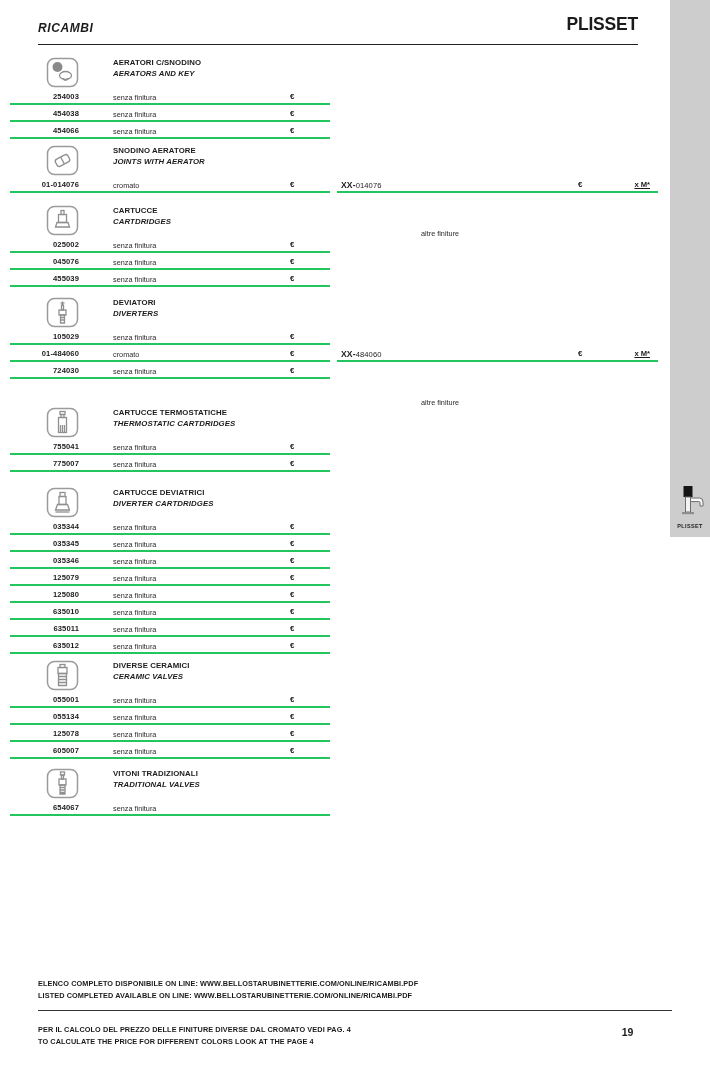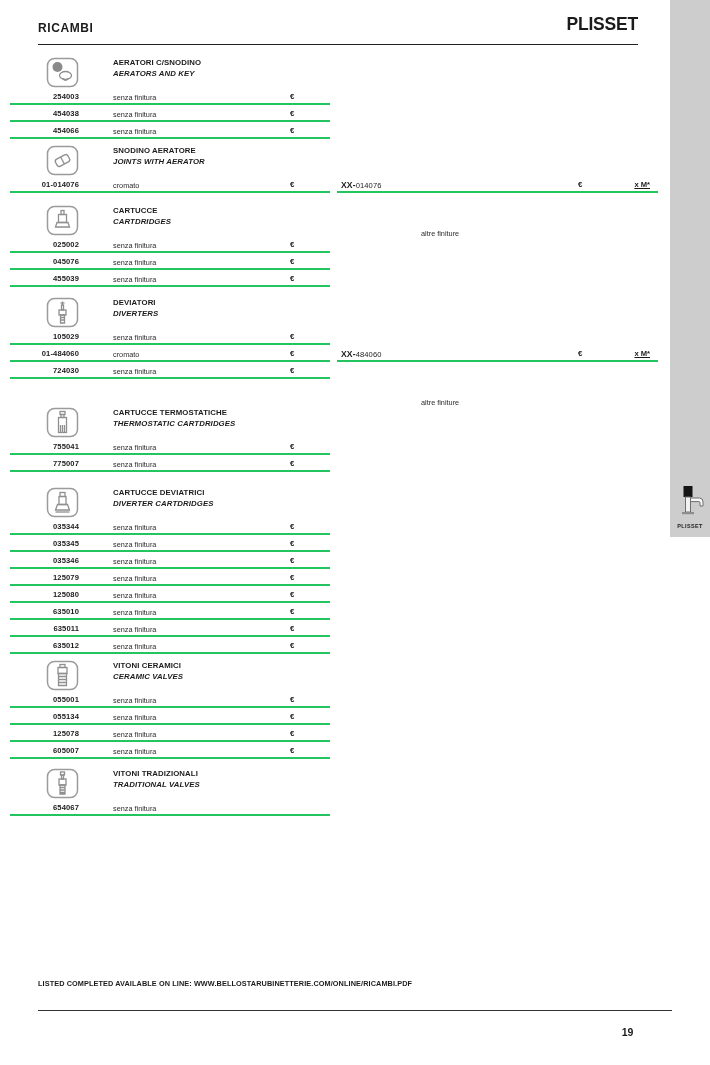--- a/index.html
+++ b/index.html
@@ -4,21 +4,21 @@
 <style>
   * { margin:0; padding:0; box-sizing:border-box; }
   html,body { background:#ffffff; }
   body {
     width:710px; height:1065px; position:relative; overflow:hidden;
     font-family:"Liberation Sans", sans-serif; color:#1b1b1b;
   }
   .page { position:absolute; inset:0; background:#fff; }
 
   
-  .header-left  { position:absolute; left:38px; top:21px; font-size:12px; font-weight:bold; letter-spacing:0.6px; }
+  .header-left  { position:absolute; left:38px; top:21px; font-size:12px; font-weight:bold; letter-spacing:0.6px;font-style:italic; }
   .header-right { position:absolute; left:0; top:14px; width:638px; text-align:right; font-size:17.5px; font-weight:bold; letter-spacing:-0.2px; }
   .header-rule  { position:absolute; left:38px; top:44px; width:600px; height:1px; background:#222; }
 
   
   .side-tab { position:absolute; left:670px; top:0; width:40px; height:537px; background:#cdcdcd; }
   .side-tab .tab-inner { position:absolute; left:0; bottom:8px; width:40px; text-align:center; }
   .side-tab .tab-label { display:block; font-size:5.5px; font-weight:bold; letter-spacing:0.4px; color:#1b1b1b; margin-top:2px; }
 
   
   .section { position:absolute; left:0; width:672px; }
@@ -309,21 +309,21 @@
       </div>
       <div class="section" style="top: 660px;">
         <span class="sec-icon">
           <svg width="33" height="31" viewBox="0 0 33 31">
             <rect x="1.5" y="1.5" width="30" height="28" rx="7" fill="#fff" stroke="#9b9b9b" stroke-width="1.5"></rect>
             <rect x="14" y="4.5" width="5" height="3" fill="none" stroke="#8f8f8f" stroke-width="1.3"></rect>
             <rect x="12" y="7.5" width="9" height="6" fill="none" stroke="#8f8f8f" stroke-width="1.3"></rect>
             <path d="M12.5 13.5 h8 v12 h-8 Z M12.5 16.5 h8 M12.5 19.5 h8 M12.5 22.5 h8" fill="none" stroke="#8f8f8f" stroke-width="1.3"></path>
           </svg>
         </span>
-        <div class="sec-title"><span class="it">VITONI CERAMICI</span><span class="en">CERAMIC VALVES</span></div>
+        <div class="sec-title"><span class="it">DIVERSE CERAMICI</span><span class="en">CERAMIC VALVES</span></div>
         <div class="rows">
           <div class="row">
             <div class="blk left">
               <span class="code">055001</span>
               <span class="finish">senza finitura</span>
               <span class="price">€</span>
             </div>
           </div>
           <div class="row">
             <div class="blk left">
@@ -365,18 +365,23 @@
               <span class="code">654067</span>
               <span class="finish">senza finitura</span>
               <span class="price"></span>
             </div>
           </div>
         </div>
       </div>
     </div>
 
   <div class="footer-online">
+    <div>ELENCO COMPLETO DISPONIBILE ON LINE: WWW.BELLOSTARUBINETTERIE.COM/ONLINE/RICAMBI.PDF</div>
     <div>LISTED COMPLETED AVAILABLE ON LINE: WWW.BELLOSTARUBINETTERIE.COM/ONLINE/RICAMBI.PDF</div>
   </div>
   <div class="footer-rule"></div>
+  <div class="footer-note">
+    <div>PER IL CALCOLO DEL PREZZO DELLE FINITURE DIVERSE DAL CROMATO VEDI PAG. 4</div>
+    <div>TO CALCULATE THE PRICE FOR DIFFERENT COLORS LOOK AT THE PAGE 4</div>
+  </div>
   <div class="page-number">19</div>
 
 </div>
 
 </body></html>

